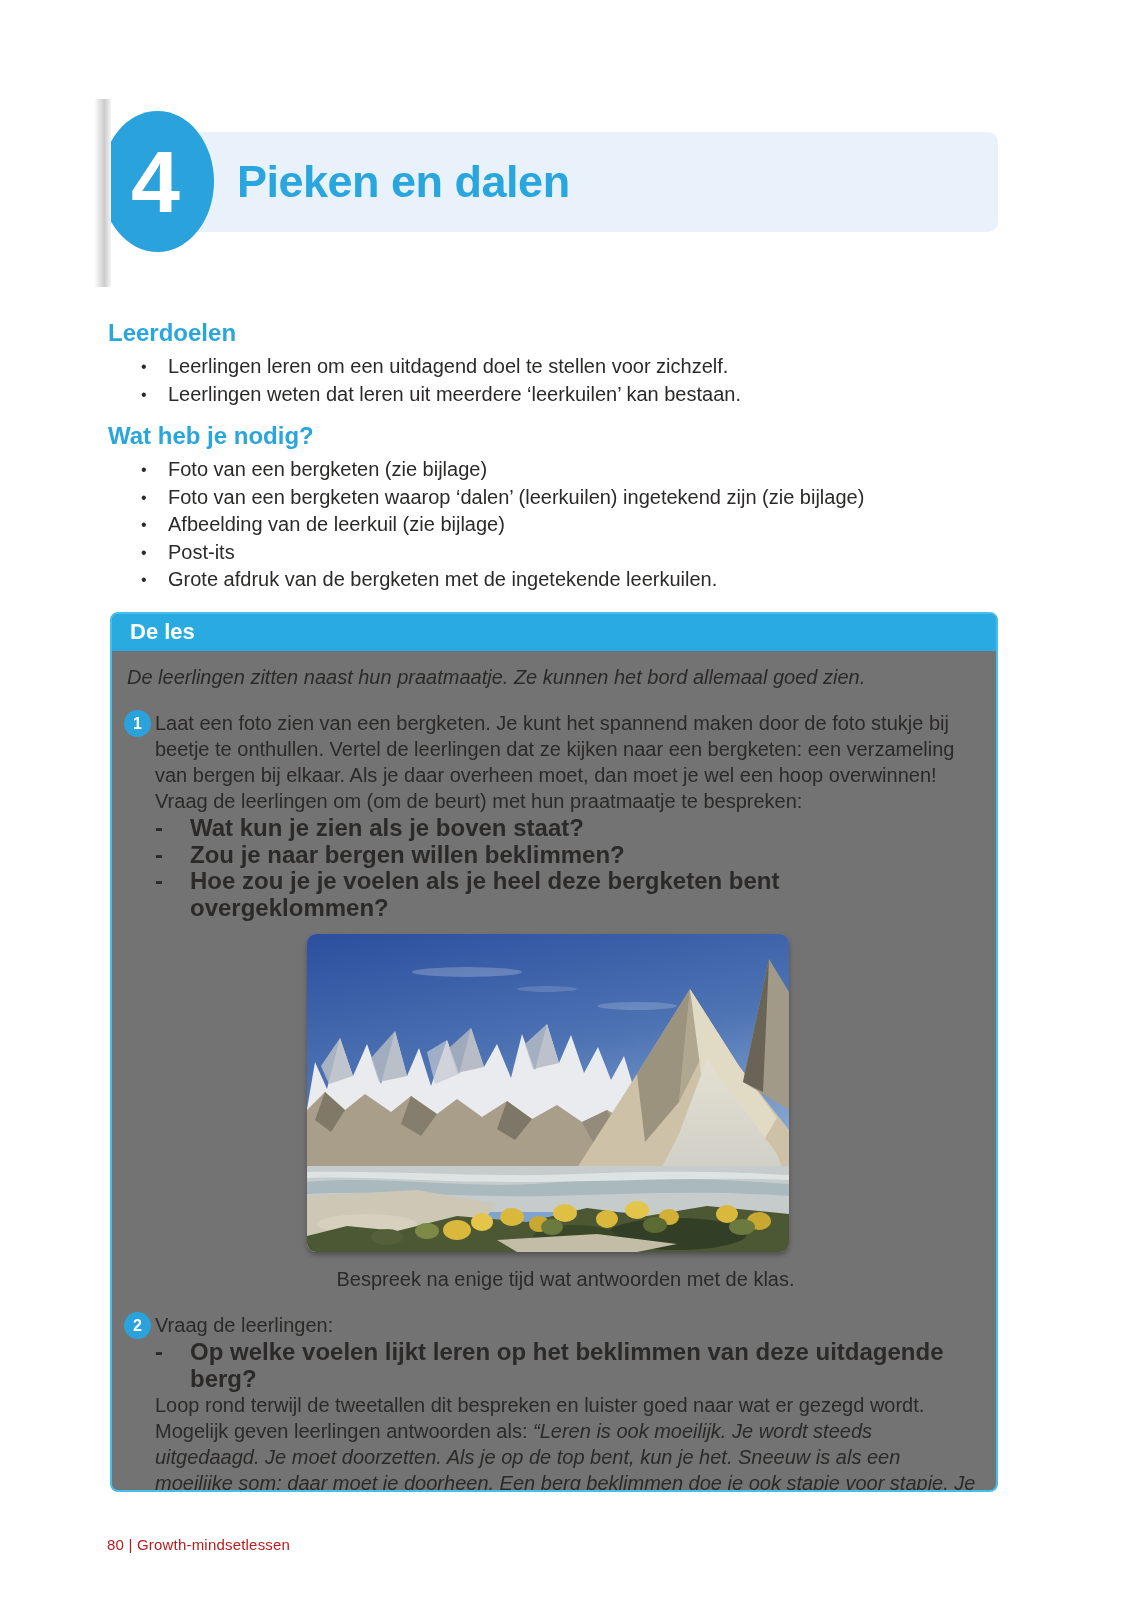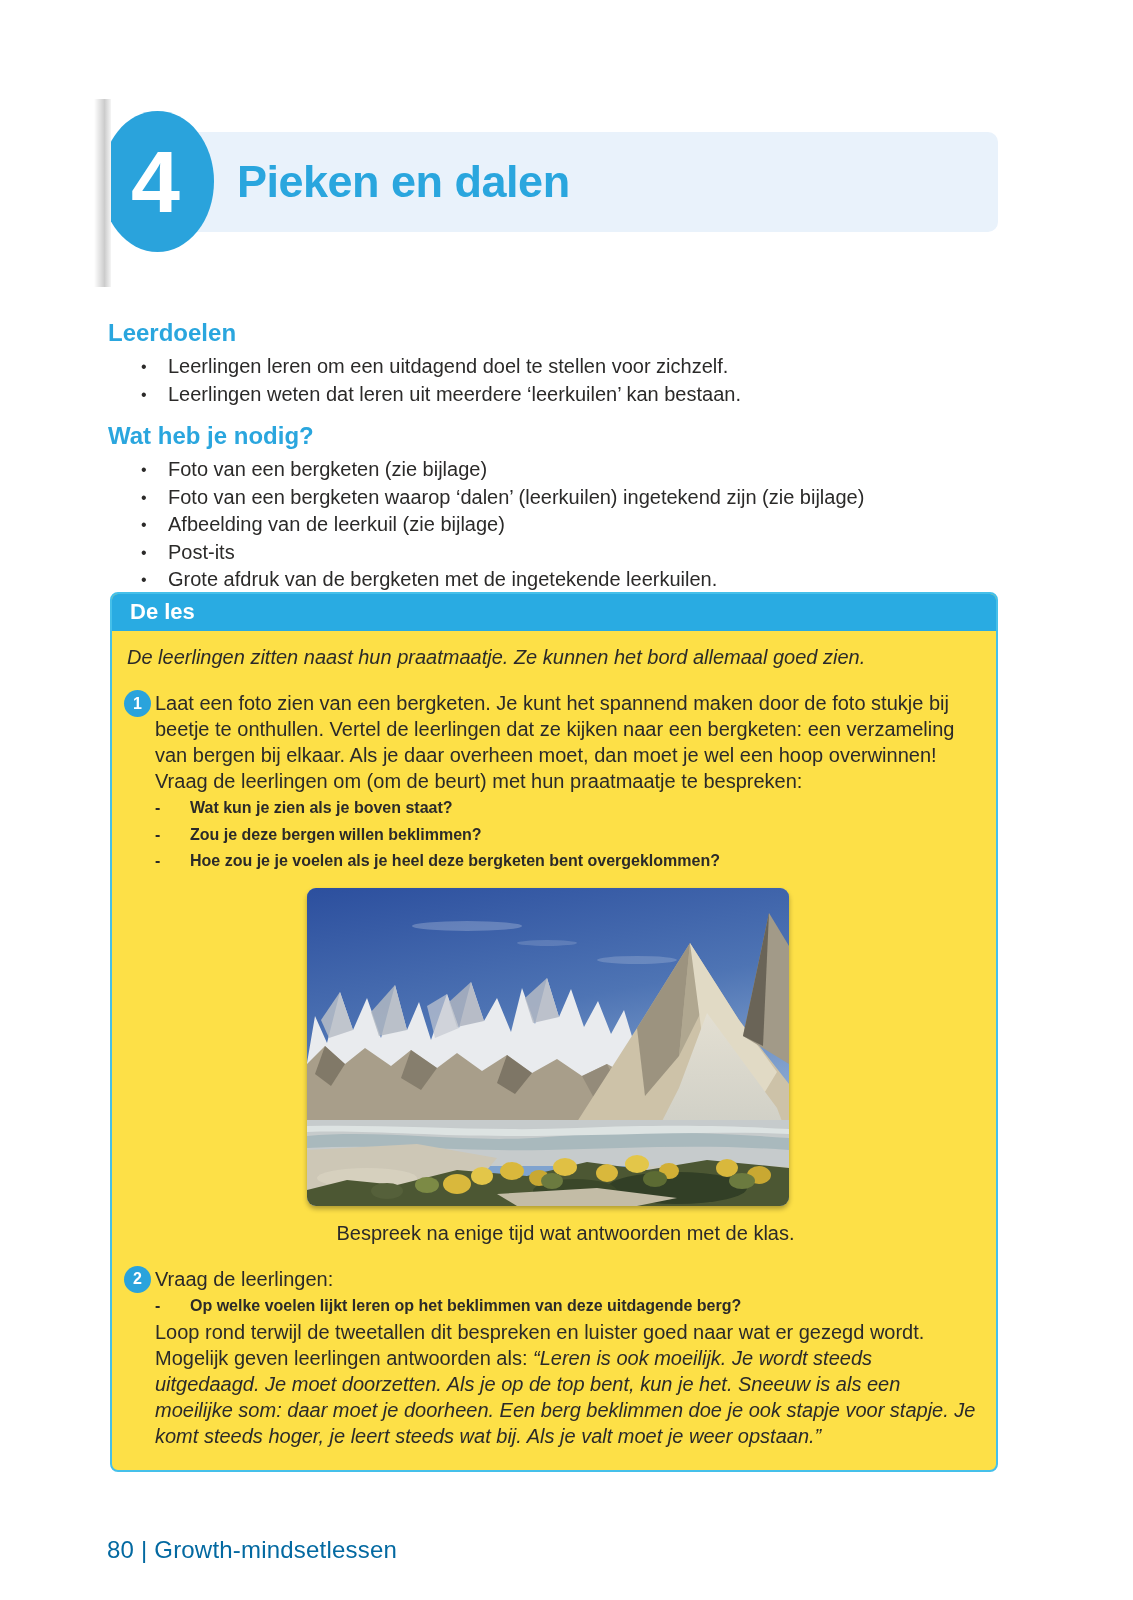--- a/index.html
+++ b/index.html
@@ -45,22 +45,22 @@
   ul.dotlist { list-style:none; margin-top:5px; }
   ul.dotlist li {
     position:relative; padding-left:60px; font-size:20px; line-height:27.5px; color:#2b2a29;
   }
   ul.dotlist li::before {
     content:"•"; position:absolute; left:33px; top:0; font-size:16px; line-height:27.5px; color:#2b2a29;
   }
 
   
   .les-box {
-    position:absolute; left:110px; top:592px; width:888px; height:880px;
-    background:#fde047; border:2px solid #45c0ea; border-radius:8px;
+    position:absolute; left:110px; top:612px; width:888px; height:880px;
+    background:#737373; border:2px solid #45c0ea; border-radius:8px;
     overflow:hidden;
   }
   .les-bar {
     height:38px; background:#29abe2; border-radius:5px 5px 0 0;
     display:flex; align-items:center; padding-left:19px;
     margin:-1px -1px 0 -1px;
   }
   .les-bar-label { color:#ffffff; font-size:22px; font-weight:bold; }
   .les-content { padding:0 20px 0 6px; }
   .les-intro {
@@ -68,39 +68,39 @@
   }
   .step { display:flex; margin-top:20px; }
   .step-num-col { width:37px; flex:0 0 37px; padding-top:0px; }
   .step-num {
     width:27px; height:27px; border-radius:50%; background:#2aa3dc;
     color:#ffffff; font-size:16px; font-weight:bold;
     display:flex; align-items:center; justify-content:center; margin-left:6px;
   }
   .step-body { flex:1; font-size:20px; line-height:26px; color:#2b2a29; }
   ul.dashlist { list-style:none; margin-top:1px; }
-  ul.dashlist li { display:flex; font-weight:bold; line-height:26.5px; font-size:16px; }
+  ul.dashlist li { display:flex; font-weight:bold; line-height:26.5px; font-size:24px; }
   ul.dashlist li::before { content:"-"; width:35px; flex:0 0 35px; font-weight:bold; }
   .after-photo { margin-top:14px;text-align:center; }
   .closing { }
   .closing .quote { font-style:italic; }
 
   
   .photo-frame {
     width:482px; height:318px; margin:13px 0 3px 152px;
     border-radius:9px; overflow:hidden;
     box-shadow:0 3px 5px rgba(0,0,0,0.30);
     background:#7fa3cf;
   }
   .photo-frame svg { display:block; }
 
   
   .footer {
     position:absolute; left:107px; top:1536px;
-    font-size:24px; color:#0369a1; letter-spacing:0.2px;
+    font-size:15px; color:#b91c1c; letter-spacing:0.2px;
   }
 </style>
 </head>
 <body>
 
 <div class="page">
 
   <div class="chapter-band"></div>
   <div class="curl-shadow"></div>
   <div class="badge-clip">
@@ -139,21 +139,21 @@
 
       <div class="step">
         <div class="step-num-col">
           <div class="step-num">1</div>
         </div>
         <div class="step-body">
           <span>Laat een foto zien van een bergketen. Je kunt het spannend maken door de foto stukje bij beetje te onthullen. Vertel de leerlingen dat ze kijken naar een bergketen: een verzameling van bergen bij elkaar. Als je daar overheen moet, dan moet je wel een hoop overwinnen!</span><br>
           <span>Vraag de leerlingen om (om de beurt) met hun praatmaatje te bespreken:</span>
           <ul class="dashlist">
             <li>Wat kun je zien als je boven staat?</li>
-            <li>Zou je deze bergen willen beklimmen?</li>
+            <li>Zou je naar bergen willen beklimmen?</li>
             <li>Hoe zou je je voelen als je heel deze bergketen bent overgeklommen?</li>
           </ul>
 
           
           <div class="photo-frame">
             <svg width="482" height="318" viewBox="0 0 482 318" xmlns="http://www.w3.org/2000/svg">
               <defs>
                 <linearGradient id="sky" x1="0" y1="0" x2="0.35" y2="1">
                   <stop offset="0" stop-color="#2c4f9e"></stop>
                   <stop offset="0.55" stop-color="#4e74b4"></stop>

